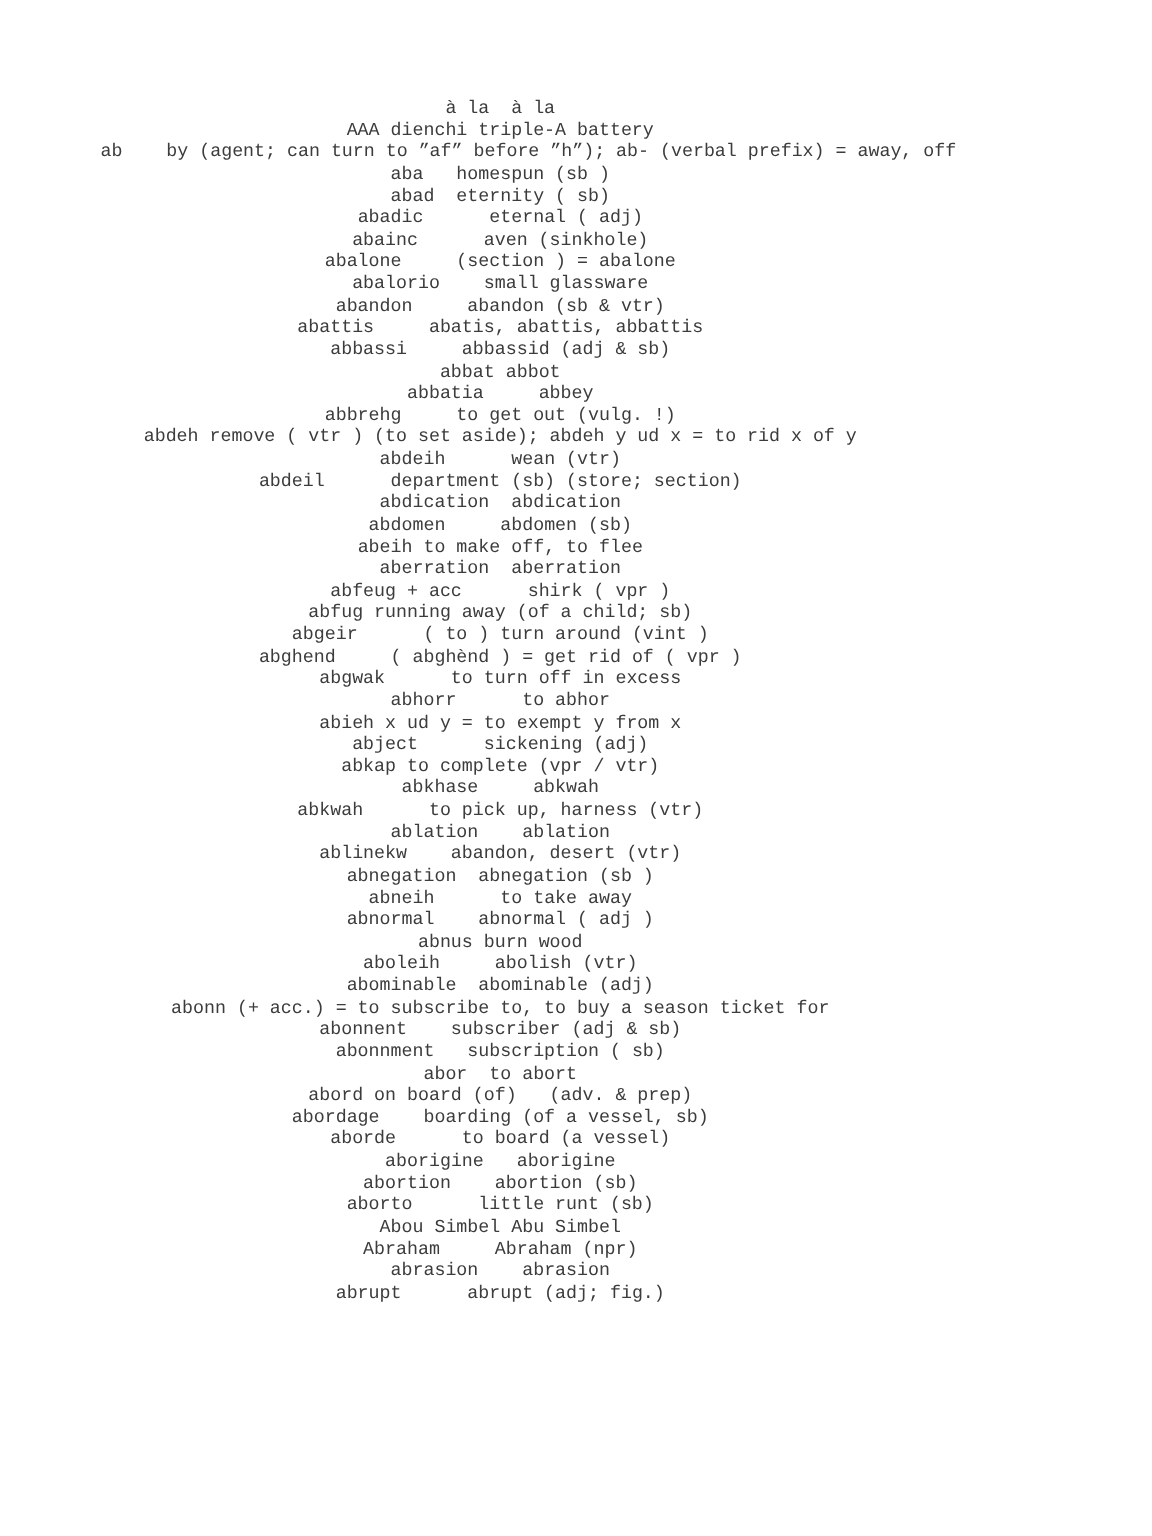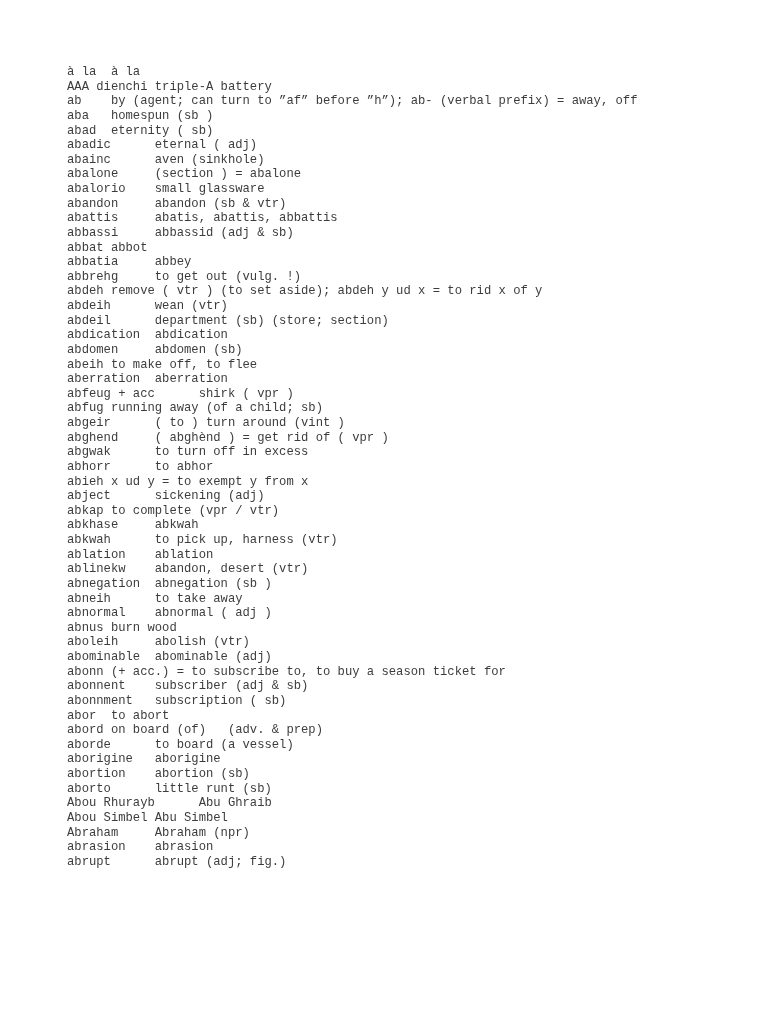--- a/index.html
+++ b/index.html
@@ -13,20 +13,21 @@
     height: 1024px;
     overflow: hidden;
     font-family: "Liberation Mono", "DejaVu Sans Mono", monospace;
   }
   .page {
     position: relative;
     width: 624px;
     height: 1024px;
     background: #ffffff;
     box-sizing: border-box;
+    text-align: center;
   }
   .doc-body {
     position: absolute;
     left: 67px;
     top: 65px;
     right: 24px;
   }
   .entry-line {
     font-family: "Liberation Mono", "DejaVu Sans Mono", monospace;
     font-size: 12.2px;
@@ -83,23 +84,23 @@
       <div class="entry-line">abneih      to take away</div>
       <div class="entry-line">abnormal    abnormal ( adj )</div>
       <div class="entry-line">abnus burn wood</div>
       <div class="entry-line">aboleih     abolish (vtr)</div>
       <div class="entry-line">abominable  abominable (adj)</div>
       <div class="entry-line">abonn (+ acc.) = to subscribe to, to buy a season ticket for</div>
       <div class="entry-line">abonnent    subscriber (adj &amp; sb)</div>
       <div class="entry-line">abonnment   subscription ( sb)</div>
       <div class="entry-line">abor  to abort</div>
       <div class="entry-line">abord on board (of)   (adv. &amp; prep)</div>
+      <div class="entry-line">abordage    boarding (of a vessel, sb)</div>
       <div class="entry-line">aborde      to board (a vessel)</div>
       <div class="entry-line">aborigine   aborigine</div>
       <div class="entry-line">abortion    abortion (sb)</div>
       <div class="entry-line">aborto      little runt (sb)</div>
-      <div class="entry-line">Abou Rhurayb      Abu Ghraib</div>
       <div class="entry-line">Abou Simbel Abu Simbel</div>
       <div class="entry-line">Abraham     Abraham (npr)</div>
       <div class="entry-line">abrasion    abrasion</div>
       <div class="entry-line">abrupt      abrupt (adj; fig.)</div>
     </div>
 </div>
 
 </body></html>

